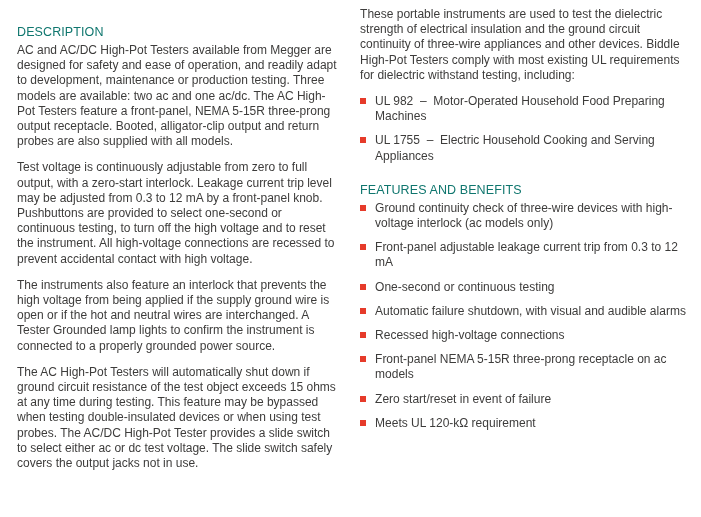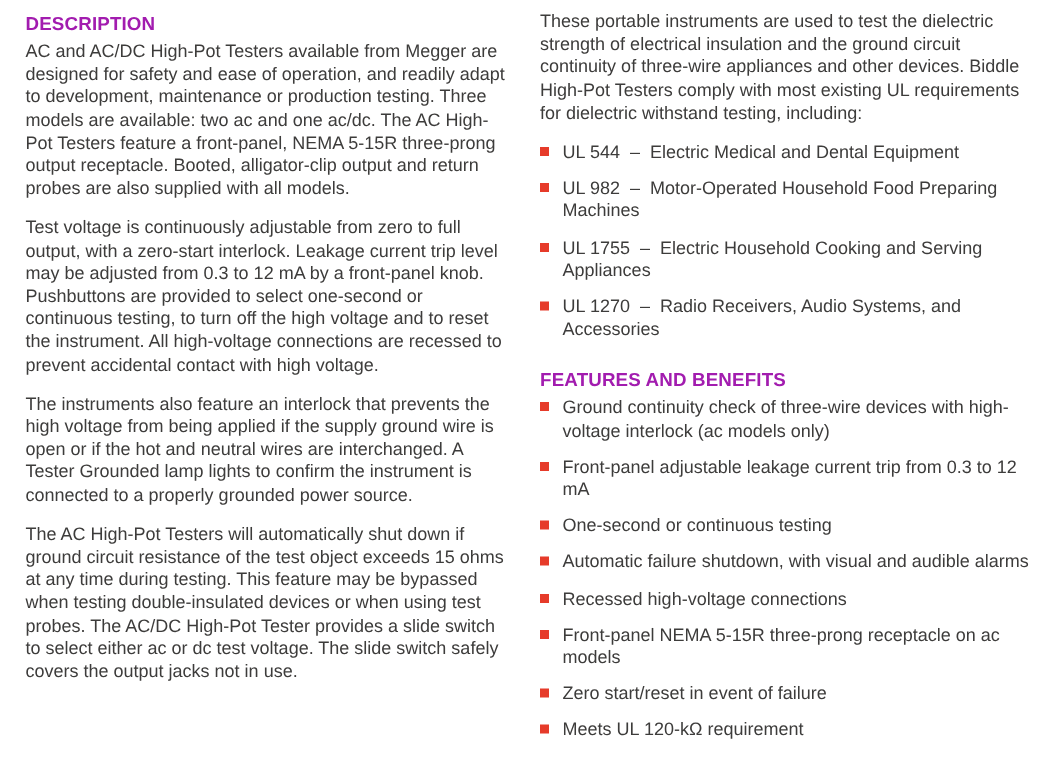--- a/index.html
+++ b/index.html
@@ -26,23 +26,23 @@
   }
   .col-left {
     width: 333px;
     margin-right: 19px;
   }
   .col-right {
     width: 336px;
   }
   h2.section-heading {
     font-size: 12.5px;
-    font-weight: bold;
-    color: #a21caf;
-    margin: 2px 0 3px 0;
+    font-weight: normal;
+    color: #0f766e;
+    margin: 18px 0 3px 0;
     line-height: 15px;
     letter-spacing: 0.1px;
   }
   h2.section-heading.spaced {
     margin-top: 19px;
   }
   p.body-para {
     font-size: 12px;
     line-height: 15.2px;
     margin: 0 0 11px 0;
@@ -84,24 +84,22 @@
     <p class="body-para">Test voltage is continuously adjustable from zero to full output, with a zero-start interlock. Leakage current trip level may be adjusted from 0.3 to 12 mA by a front-panel knob. Pushbuttons are provided to select one-second or continuous testing, to turn off the high voltage and to reset the instrument. All high-voltage connections are recessed to prevent accidental contact with high voltage.</p>
     <p class="body-para">The instruments also feature an interlock that prevents the high voltage from being applied if the supply ground wire is open or if the hot and neutral wires are interchanged. A Tester Grounded lamp lights to confirm the instrument is connected to a properly grounded power source.</p>
     <p class="body-para">The AC High-Pot Testers will automatically shut down if ground circuit resistance of the test object exceeds 15 ohms at any time during testing. This feature may be bypassed when testing double-insulated devices or when using test probes. The AC/DC High-Pot Tester provides a slide switch to select either ac or dc test voltage. The slide switch safely covers the output jacks not in use.</p>
   </div>
 
   <div class="col col-right">
 
     <div>
       <p class="body-para intro">These portable instruments are used to test the dielectric strength of electrical insulation and the ground circuit continuity of three-wire appliances and other devices. Biddle High-Pot Testers comply with most existing UL requirements for dielectric withstand testing, including:</p>
       <ul class="bullet-list">
-        <li><span class="bullet-square"></span><span>UL 544  –  Electric Medical and Dental Equipment</span></li>
         <li><span class="bullet-square"></span><span>UL 982  –  Motor-Operated Household Food Preparing Machines</span></li>
         <li><span class="bullet-square"></span><span>UL 1755  –  Electric Household Cooking and Serving Appliances</span></li>
-        <li><span class="bullet-square"></span><span>UL 1270  –  Radio Receivers, Audio Systems, and Accessories</span></li>
       </ul>
     </div>
 
     <div>
       <h2 class="section-heading spaced">FEATURES AND BENEFITS</h2>
       <ul class="bullet-list">
         <li><span class="bullet-square"></span><span>Ground continuity check of three-wire devices with high-voltage interlock (ac models only)</span></li>
         <li><span class="bullet-square"></span><span>Front-panel adjustable leakage current trip from 0.3 to 12 mA</span></li>
         <li><span class="bullet-square"></span><span>One-second or continuous testing</span></li>
         <li><span class="bullet-square"></span><span>Automatic failure shutdown, with visual and audible alarms</span></li>

